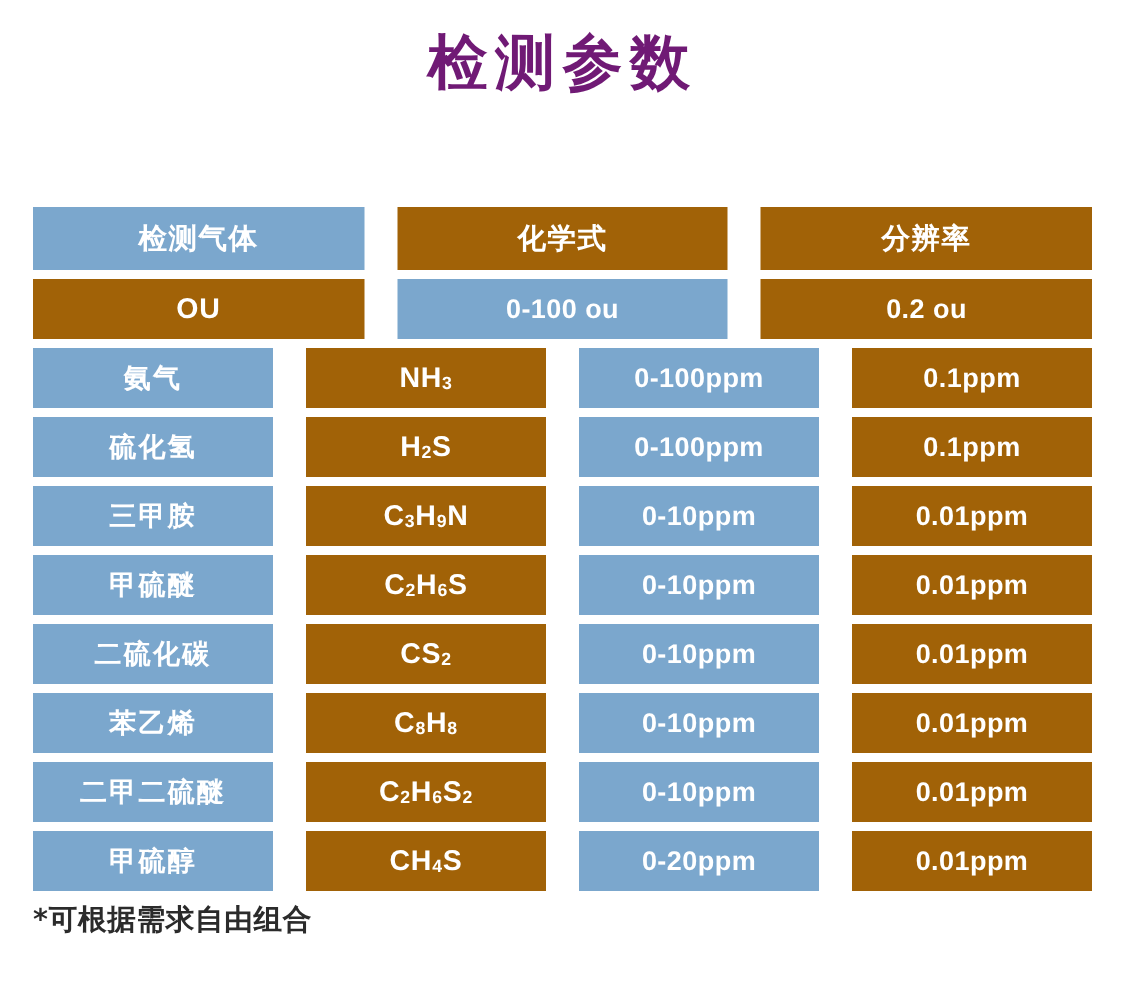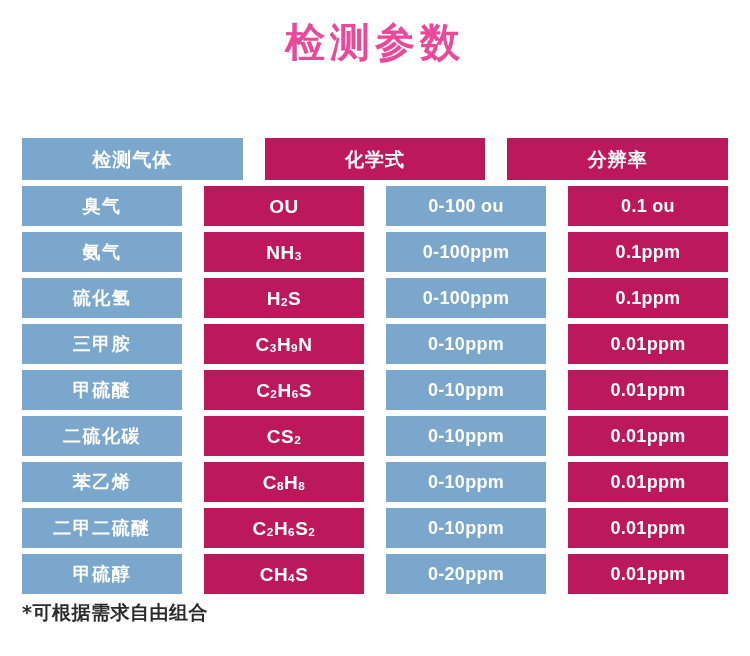--- a/index.html
+++ b/index.html
@@ -22,21 +22,21 @@
 
   
   .header {
     width: 100%;
     padding-top: 18px;
     text-align: center;
   }
   .title-cn {
     font-size: 40px;
     font-weight: bold;
-    color: #ec4899;
+    color: #701a75;
     letter-spacing: 5px;
     line-height: 1.2;
     font-family: "DejaVu Sans", "Liberation Sans", sans-serif;
   }
   .subtitle-row {
     display: flex;
     align-items: center;
     justify-content: center;
     margin-top: 12px;
   }
@@ -76,21 +76,21 @@
     align-items: center;
     justify-content: center;
     color: #ffffff;
     font-size: 18px;
     font-weight: bold;
     box-sizing: border-box;
     text-align: center;
     line-height: 1;
   }
   .cell.dark  { background: #7ba7cd; }
-  .cell.light { background: #be185d; }
+  .cell.light { background: #a16207; }
 
   .row.header-row .cell {
     height: 42px;
     font-size: 19px;
     letter-spacing: 1px;
   }
   .cell.formula {
     letter-spacing: 0.5px;
     font-size: 19px;
   }
@@ -126,26 +126,25 @@
     <div class="title-cn">检测参数</div>
   </div>
 
   <div class="table" id="param-table">
       <div class="row header-row">
         <div class="cell dark">检测气体</div>
         <div class="cell light">化学式</div>
         <div class="cell light">分辨率</div>
       </div>
       <div class="row">
-        <div class="cell dark gas">臭气</div>
         <div class="cell light formula">
           <span>OU</span>
         </div>
         <div class="cell dark value">0-100 ou</div>
-        <div class="cell light value">0.1 ou</div>
+        <div class="cell light value">0.2 ou</div>
       </div>
       <div class="row">
         <div class="cell dark gas">氨气</div>
         <div class="cell light formula">
           <span>NH</span>
           <sub>3</sub>
         </div>
         <div class="cell dark value">0-100ppm</div>
         <div class="cell light value">0.1ppm</div>
       </div>

